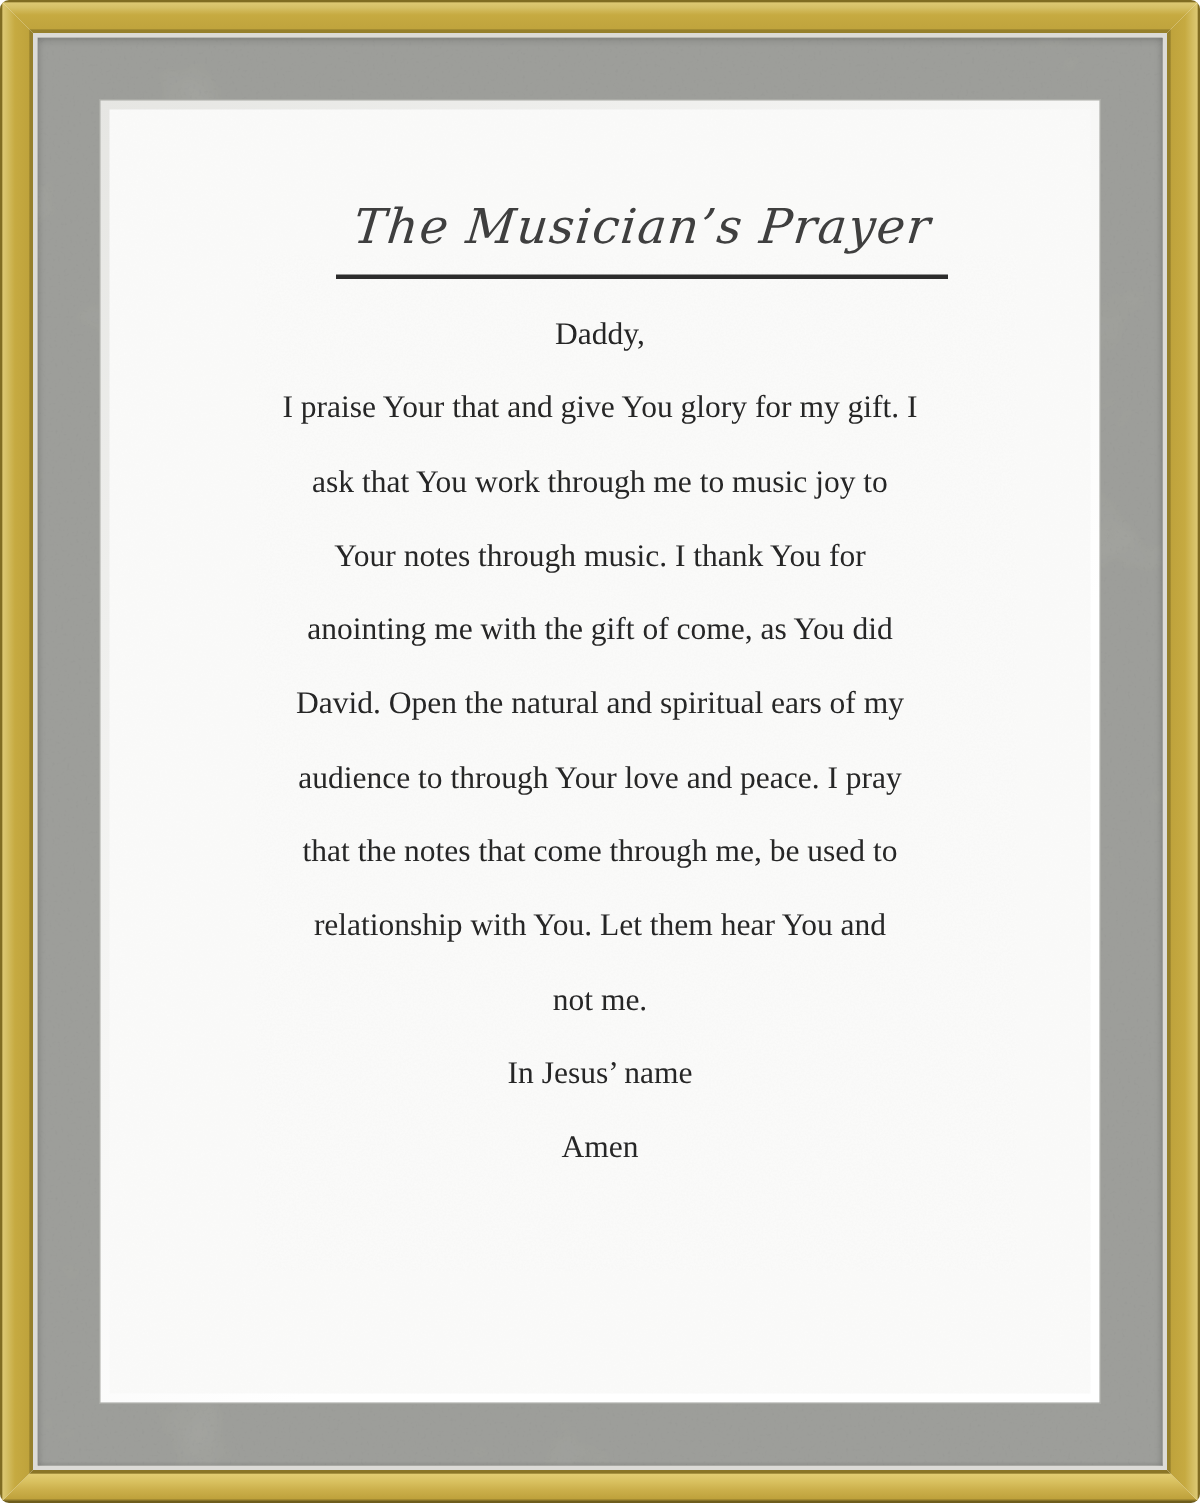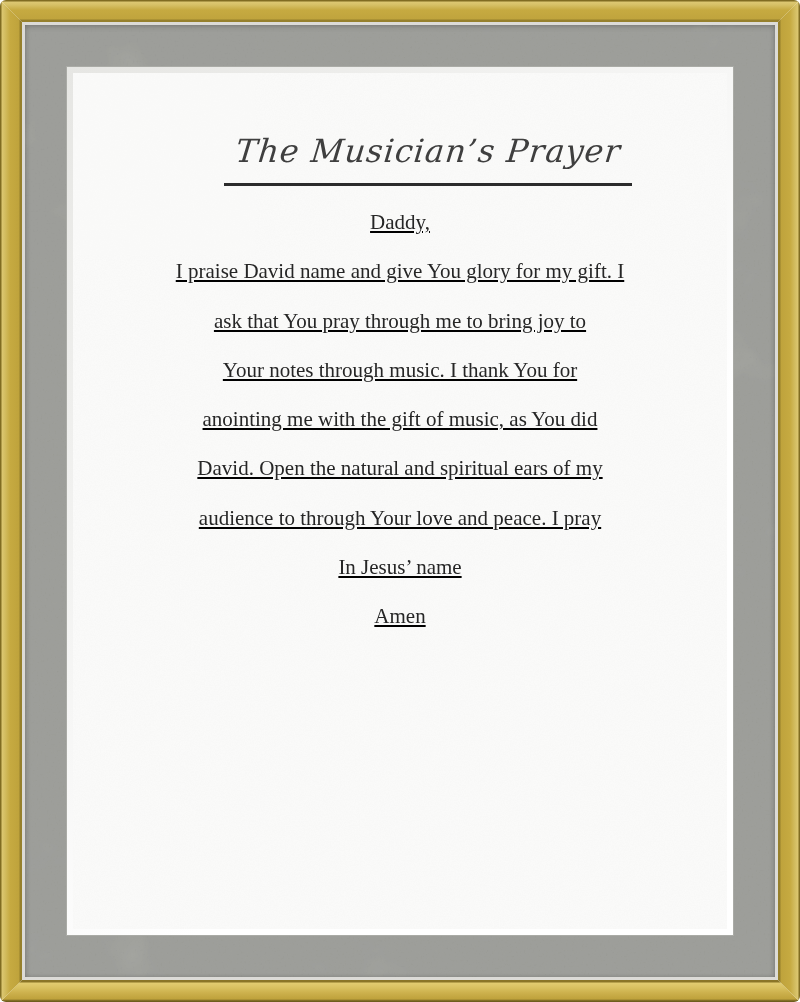--- a/index.html
+++ b/index.html
@@ -121,21 +121,20 @@
     font-style: italic;
     font-size: 32px;
     line-height: 40px;
     letter-spacing: 1px;
     color: var(--title-ink, #3f3f3f);
     transform: skewX(-6deg);
   }
   .lines {
     margin-top: 12px;
     width: 100%;
-    text-decoration: underline;
   }
   .line {
     font-family: "Liberation Serif", "DejaVu Serif", serif;
     font-size: 21px;
     line-height: 49.3px;
     color: var(--ink, #262626);
     white-space: nowrap;
   }
 </style>
 </head>
@@ -177,26 +176,29 @@
     </svg>
 
     <div class="content">
       <div class="title-row">
         <span class="title-underline">
           <span class="title-text">The Musician’s Prayer</span>
         </span>
       </div>
       <div class="lines">
           <div class="line">Daddy,</div>
-          <div class="line">I praise David name and give You glory for my gift. I</div>
-          <div class="line">ask that You pray through me to bring joy to</div>
+          <div class="line">I praise Your that and give You glory for my gift. I</div>
+          <div class="line">ask that You work through me to music joy to</div>
           <div class="line">Your notes through music. I thank You for</div>
-          <div class="line">anointing me with the gift of music, as You did</div>
+          <div class="line">anointing me with the gift of come, as You did</div>
           <div class="line">David. Open the natural and spiritual ears of my</div>
           <div class="line">audience to through Your love and peace. I pray</div>
+          <div class="line">that the notes that come through me, be used to</div>
+          <div class="line">relationship with You. Let them hear You and</div>
+          <div class="line">not me.</div>
           <div class="line">In Jesus’ name</div>
           <div class="line">Amen</div>
         </div>
     </div>
   </div>
 
   <div class="band band-top"></div>
   <div class="band band-bottom"></div>
   <div class="band band-left"></div>
   <div class="band band-right"></div>

